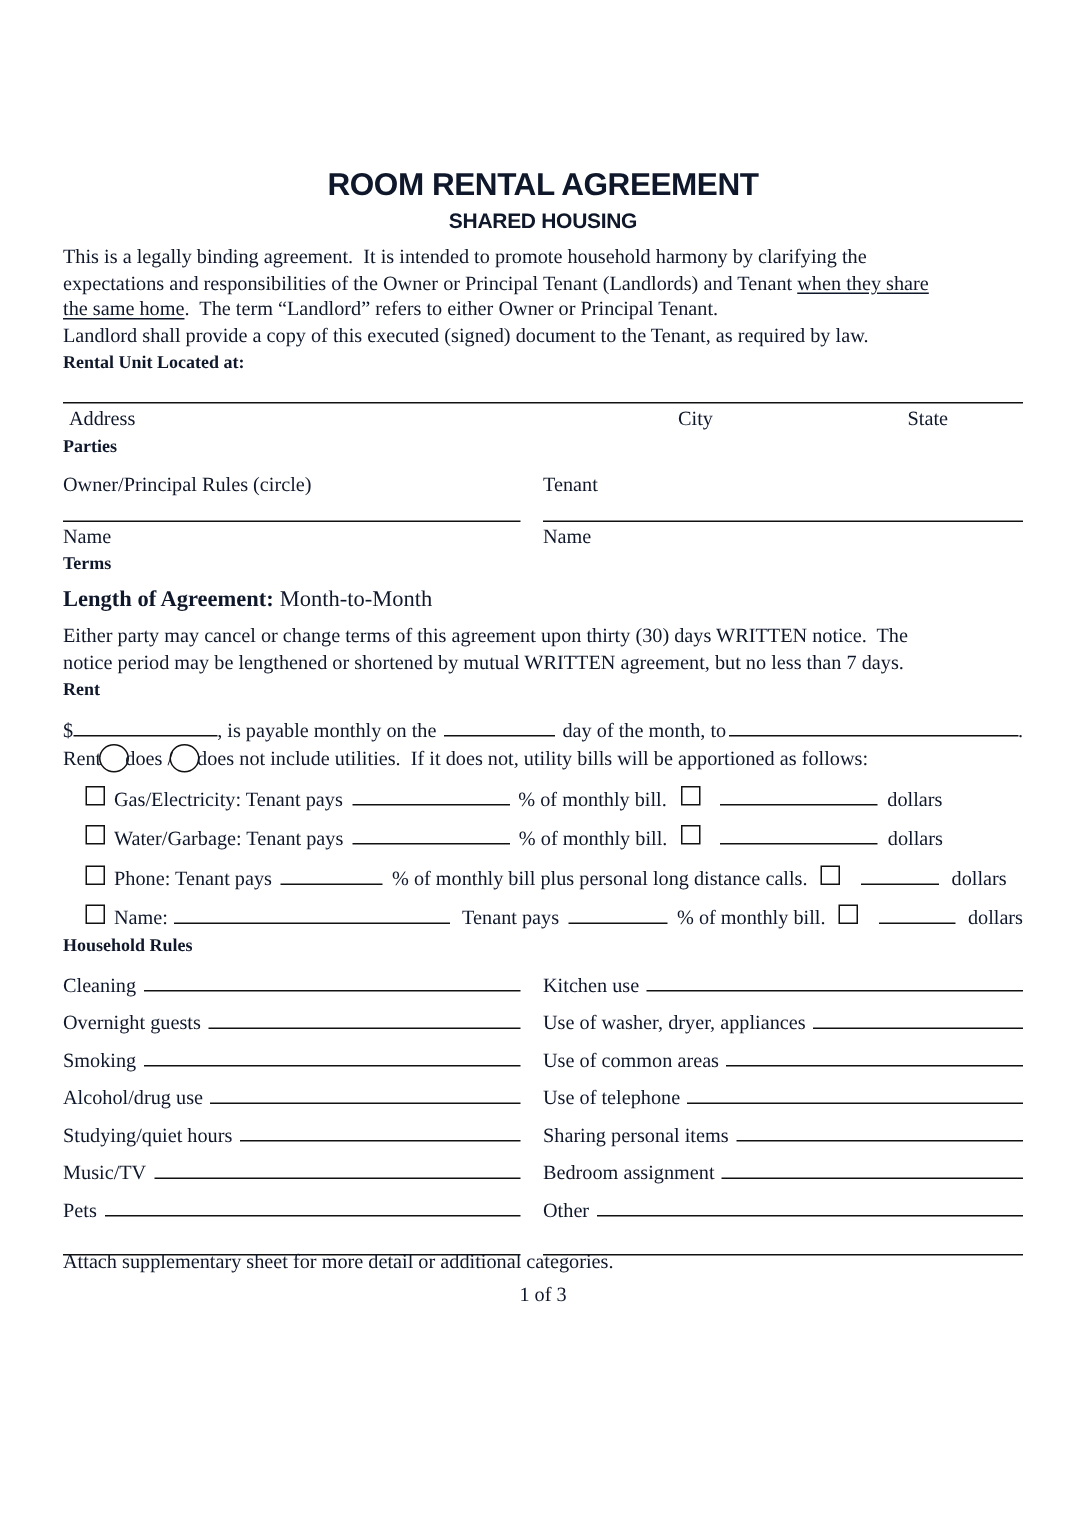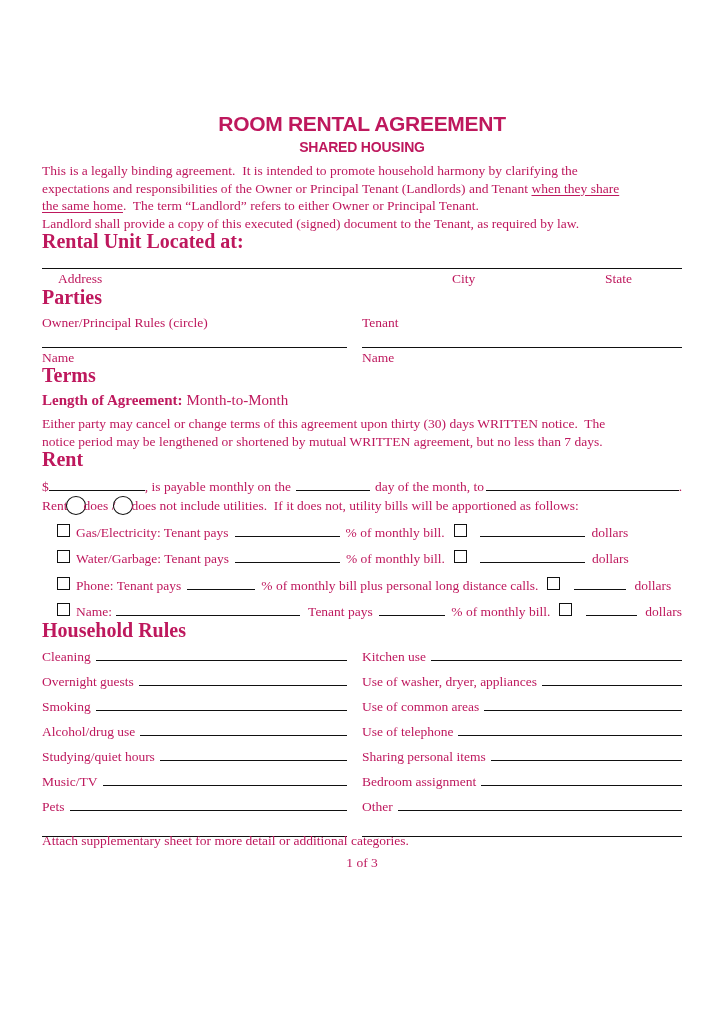--- a/index.html
+++ b/index.html
@@ -4,52 +4,52 @@
 <style>
   html,body { margin:0; padding:0; background:#ffffff; }
   .page {
     position:relative;
     width:724px; height:1024px;
     box-sizing:border-box;
     margin:0 auto;
     background:#ffffff;
     padding:112px 42px 0 42px;
     font-family:"Liberation Serif", serif;
-    color:#be185d;
+    color:#0f172a;
     font-size:13.5px;
     line-height:17.5px;
   }
   h1.title {
     margin:0; text-align:center;
     font-family:"Liberation Sans", sans-serif;
     font-size:21px; line-height:24px; font-weight:bold;
     letter-spacing:-0.3px;
   }
   h2.subtitle {
     margin:2px 0 0 0; text-align:center;
     font-family:"Liberation Sans", sans-serif;
     font-size:14px; line-height:19px; font-weight:bold;
     letter-spacing:-0.2px;
   }
   .intro { margin:5px 0 0 0; }
   .uline { text-decoration:underline; text-underline-offset:2px; }
   h3.sec {
-    font-size:20px; line-height:19px; font-weight:bold;
+    font-size:12px; line-height:19px; font-weight:bold;
     margin:0;
   }
   .sec-rental { margin-top:20px; }
   .sec-parties { margin-top:16px; }
   .sec-terms { margin-top:16px; }
   .sec-rent { margin-top:19px; }
   .sec-household { margin-top:18px; }
 
   .rule { border-bottom:1.6px solid #111; margin-top:17px; }
   .addr-labels { position:relative; height:18px; margin-top:1px; }
   .addr-labels span { position:absolute; top:0; }
-  .lbl-address { left:16px; }
+  .lbl-address { left:4px; }
   .lbl-city { left:410px; }
   .lbl-state { left:563px; }
 
   .two-col { display:grid; grid-template-columns:305px 1fr; column-gap:15px; }
   .party-labels { margin-top:7px; }
   .sigline { border-bottom:1.5px solid #111; margin-top:14px; height:1px; }
   .name-label { margin-top:1px; }
 
   .len-line { margin-top:6px; font-size:15px; line-height:19px; }
   .len-line .b { font-weight:bold; }

